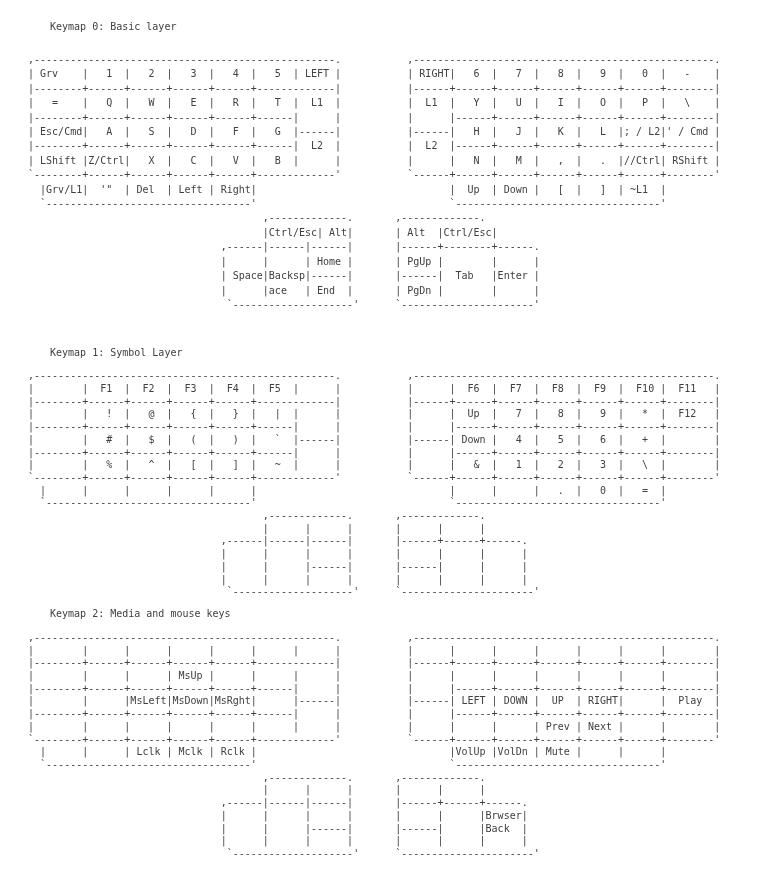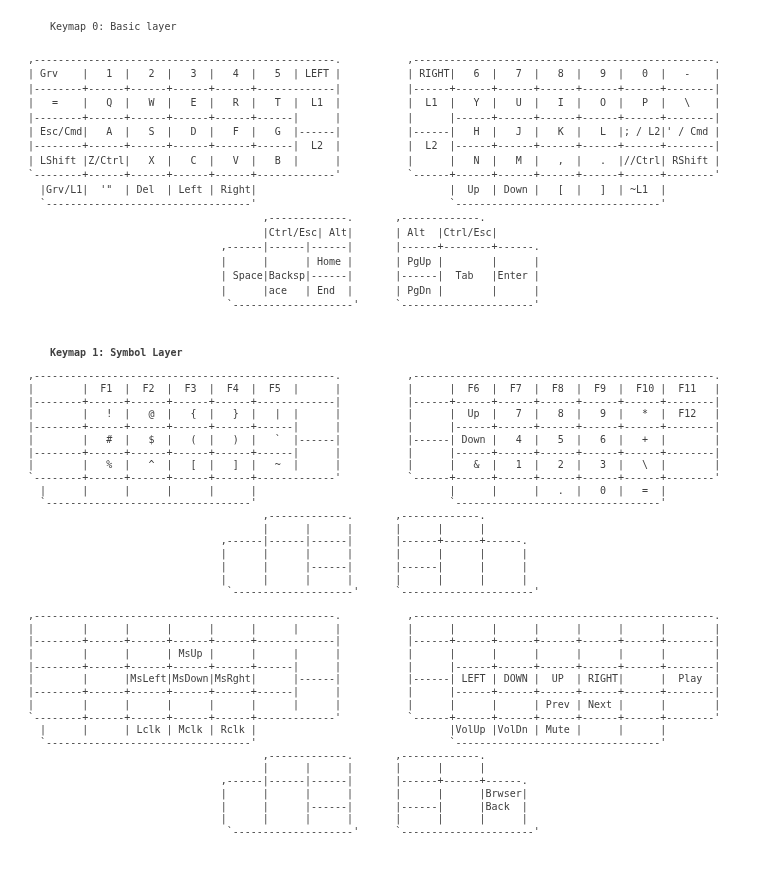--- a/index.html
+++ b/index.html
@@ -12,21 +12,21 @@
   .kmap-title {
     font-size: 10px; line-height: 14px; white-space: pre;
     font-family: "DejaVu Sans Mono", "Liberation Mono", monospace;
     padding-left: 28px;
   }
   pre.kmap-art {
     margin: 0; font-size: 10px; white-space: pre;
     font-family: "DejaVu Sans Mono", "Liberation Mono", monospace;
   }
   #art0 { line-height: 14.4px; margin-top: 19px; }
-  #title1 { margin-top: 34px; font-weight: bold; }
+  #title1 { margin-top: 34px; }
   #art1 { line-height: 12.7px; margin-top: 10px; }
   #title2 { margin-top: 8px; }
   #art2 { line-height: 12.7px; margin-top: 11px; }
 </style>
 </head>
 <body>
 
 <div class="doc">
 
   <section>
@@ -67,20 +67,21 @@
                                         ,-------------.       ,-------------.
                                         |      |      |       |      |      |
                                  ,------|------|------|       |------+------+------.
                                  |      |      |      |       |      |      |      |
                                  |      |      |------|       |------|      |      |
                                  |      |      |      |       |      |      |      |
                                   `--------------------'      `----------------------'</pre>
   </section>
 
   <section>
+    <div class="kmap-title" id="title2">Keymap 2: Media and mouse keys</div>
     <pre class="kmap-art" id="art2"> ,--------------------------------------------------.           ,--------------------------------------------------.
  |        |      |      |      |      |      |      |           |      |      |      |      |      |      |        |
  |--------+------+------+------+------+-------------|           |------+------+------+------+------+------+--------|
  |        |      |      | MsUp |      |      |      |           |      |      |      |      |      |      |        |
  |--------+------+------+------+------+------|      |           |      |------+------+------+------+------+--------|
  |        |      |MsLeft|MsDown|MsRght|      |------|           |------| LEFT | DOWN |  UP  | RIGHT|      |  Play  |
  |--------+------+------+------+------+------|      |           |      |------+------+------+------+------+--------|
  |        |      |      |      |      |      |      |           |      |      |      | Prev | Next |      |        |
  `--------+------+------+------+------+-------------'           `------+------+------+------+------+------+--------'
    |      |      | Lclk | Mclk | Rclk |                                |VolUp |VolDn | Mute |      |      |

